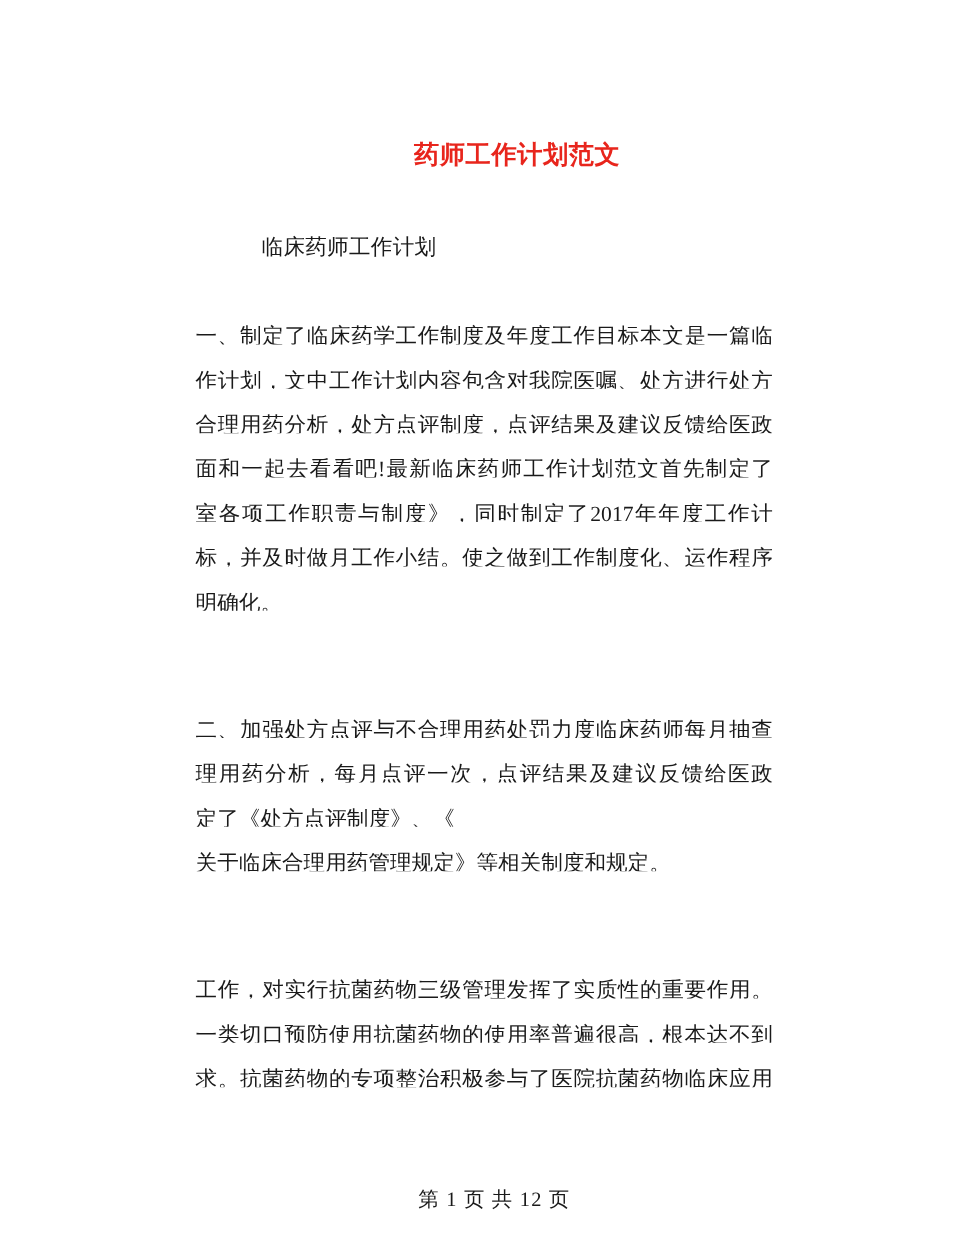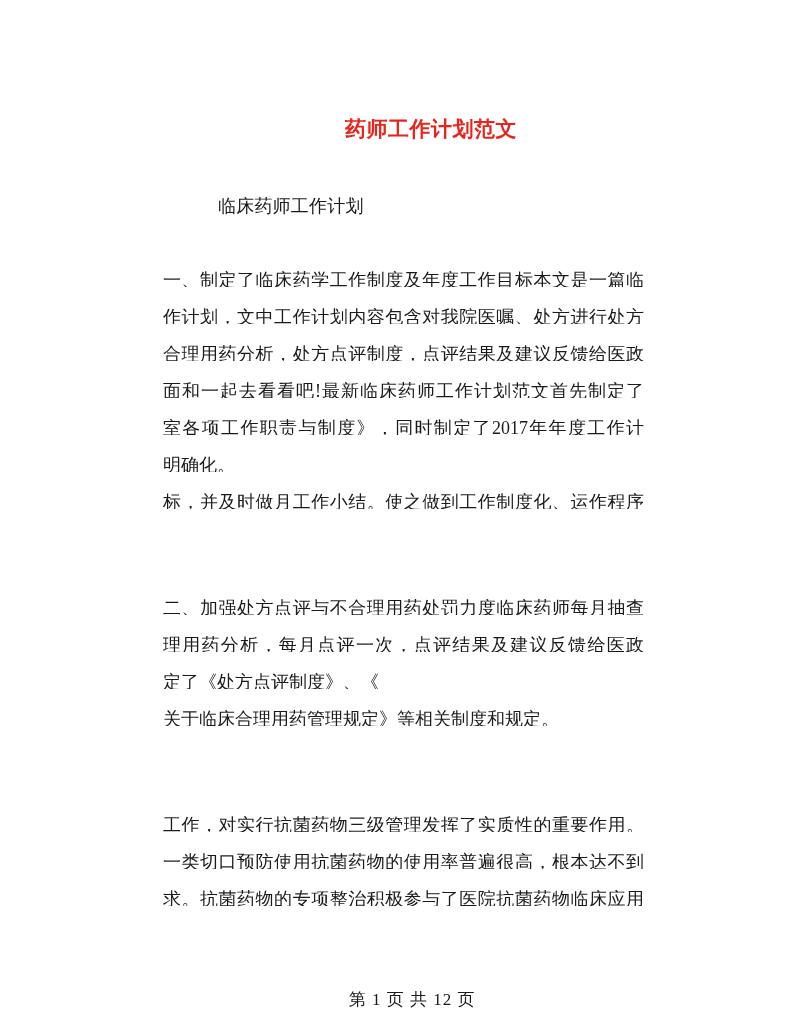--- a/index.html
+++ b/index.html
@@ -77,22 +77,22 @@
   <div class="doc-subtitle">临床药师工作计划</div>
 
   <div class="doc-body">
 
     <div class="paragraph">
       <div class="line fill">一、制定了临床药学工作制度及年度工作目标本文是一篇临床药师工</div>
       <div class="line fill">作计划，文中工作计划内容包含对我院医嘱、处方进行处方点评与不</div>
       <div class="line fill">合理用药分析，处方点评制度，点评结果及建议反馈给医政科等，下</div>
       <div class="line fill">面和一起去看看吧!最新临床药师工作计划范文首先制定了《临床药学</div>
       <div class="line fill">室各项工作职责与制度》，同时制定了2017年年度工作计划、工作目</div>
+      <div class="line fill">标，并及时做月工作小结。使之做到工作制度化、运作程序化、职责</div>
       <div class="line">明确化。</div>
-      <div class="line fill">标，并及时做月工作小结。使之做到工作制度化、运作程序化、职责</div>
     </div>
 
     <div class="paragraph">
       <div class="line fill">二、加强处方点评与不合理用药处罚力度临床药师每月抽查住院病历3</div>
       <div class="line fill">理用药分析，每月点评一次，点评结果及建议反馈给医政科。同时制</div>
       <div class="line">定了《处方点评制度》、《</div>
       <div class="line">关于临床合理用药管理规定》等相关制度和规定。</div>
     </div>
 
     <div class="paragraph">

